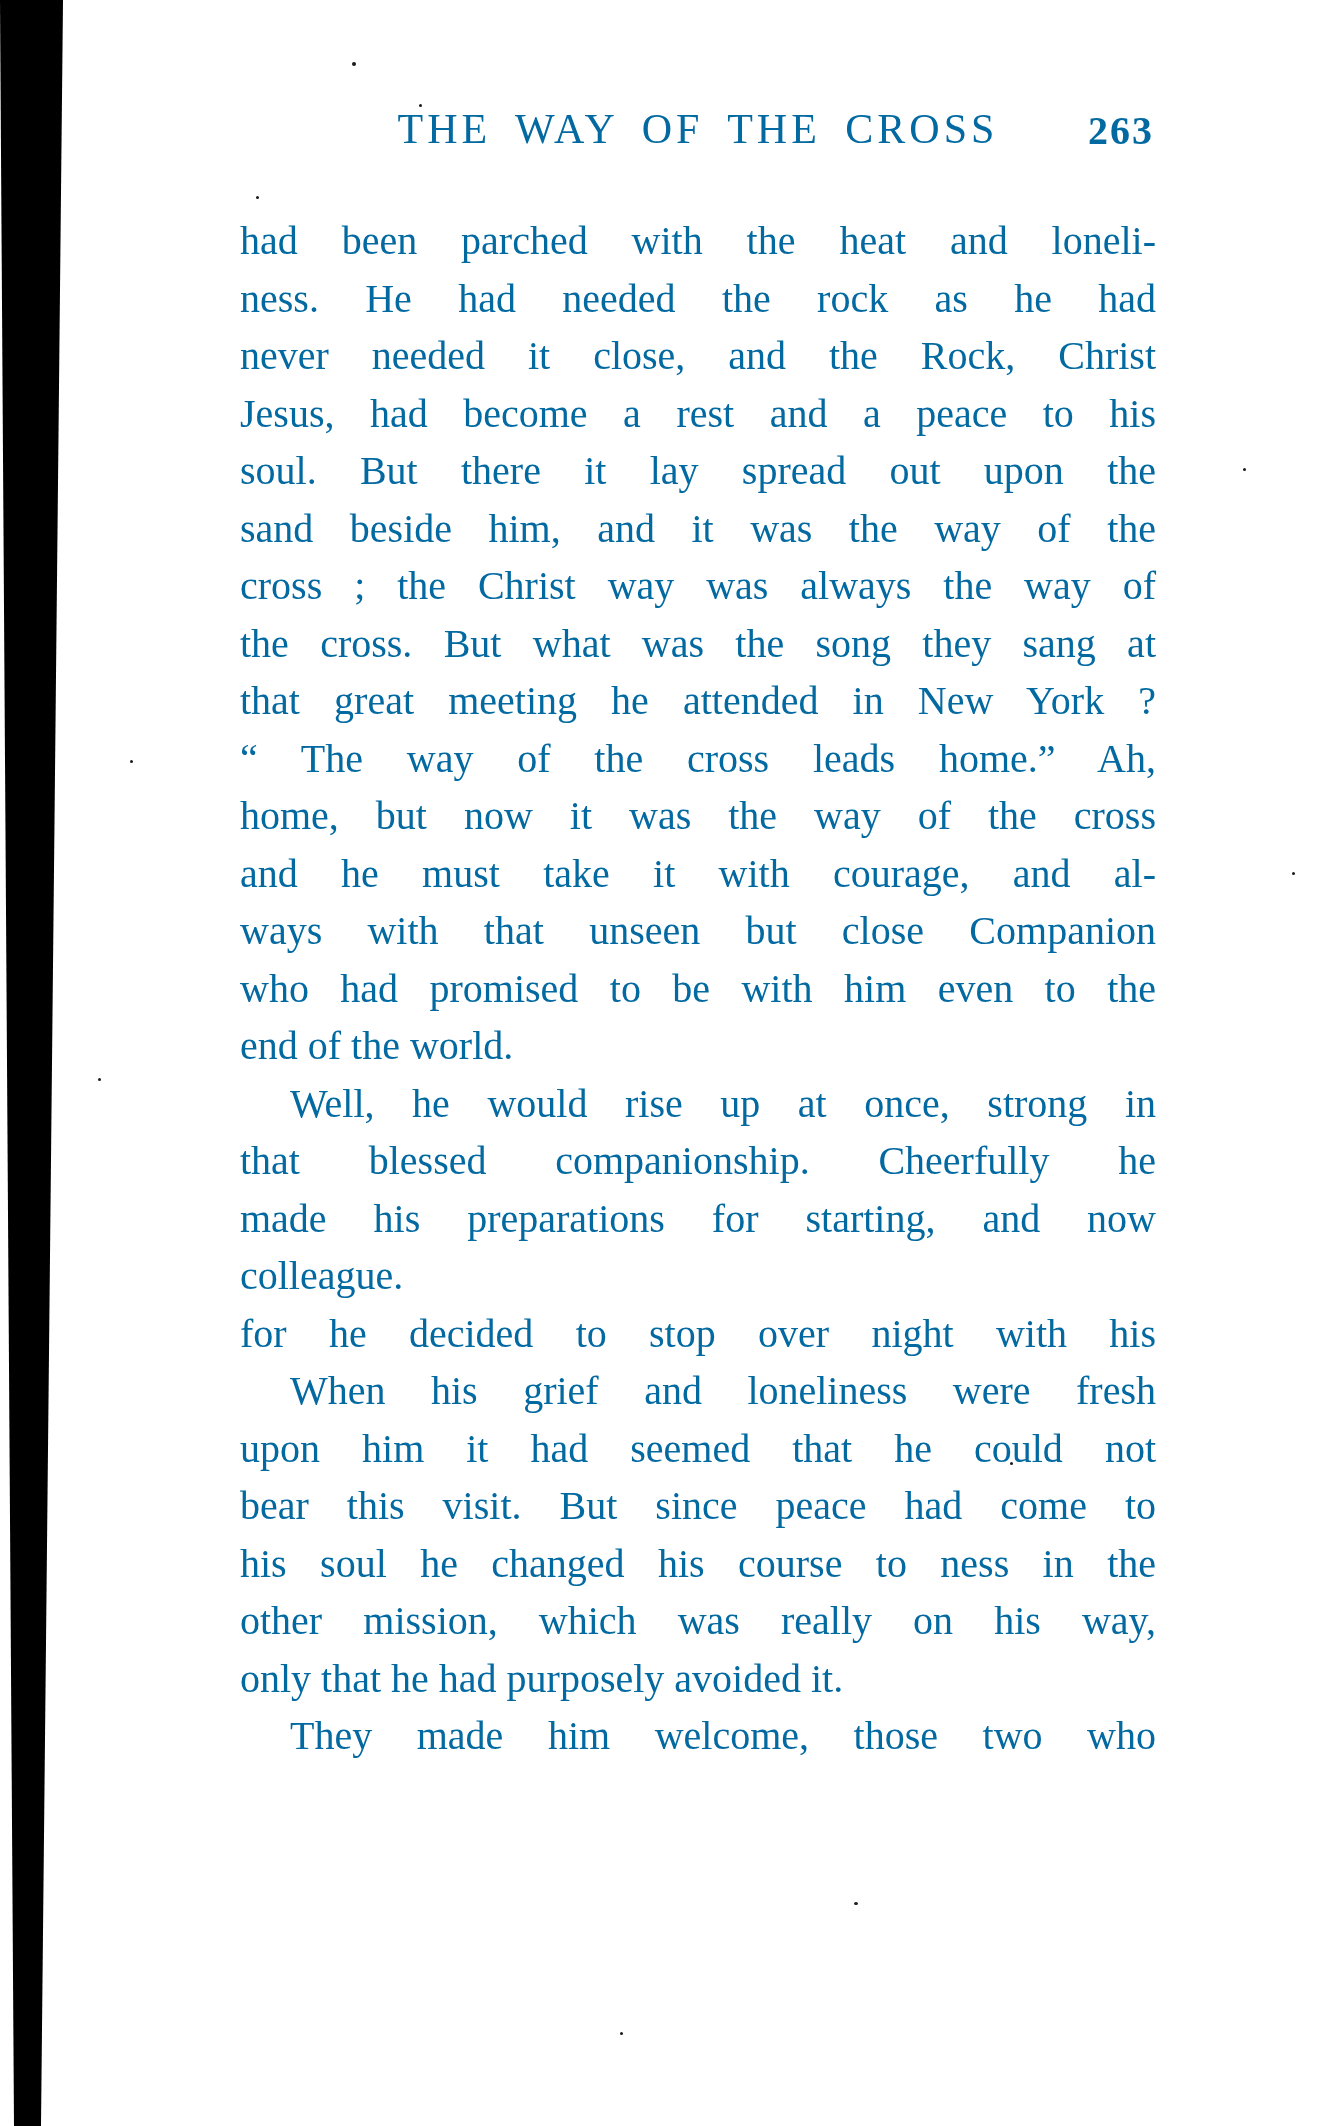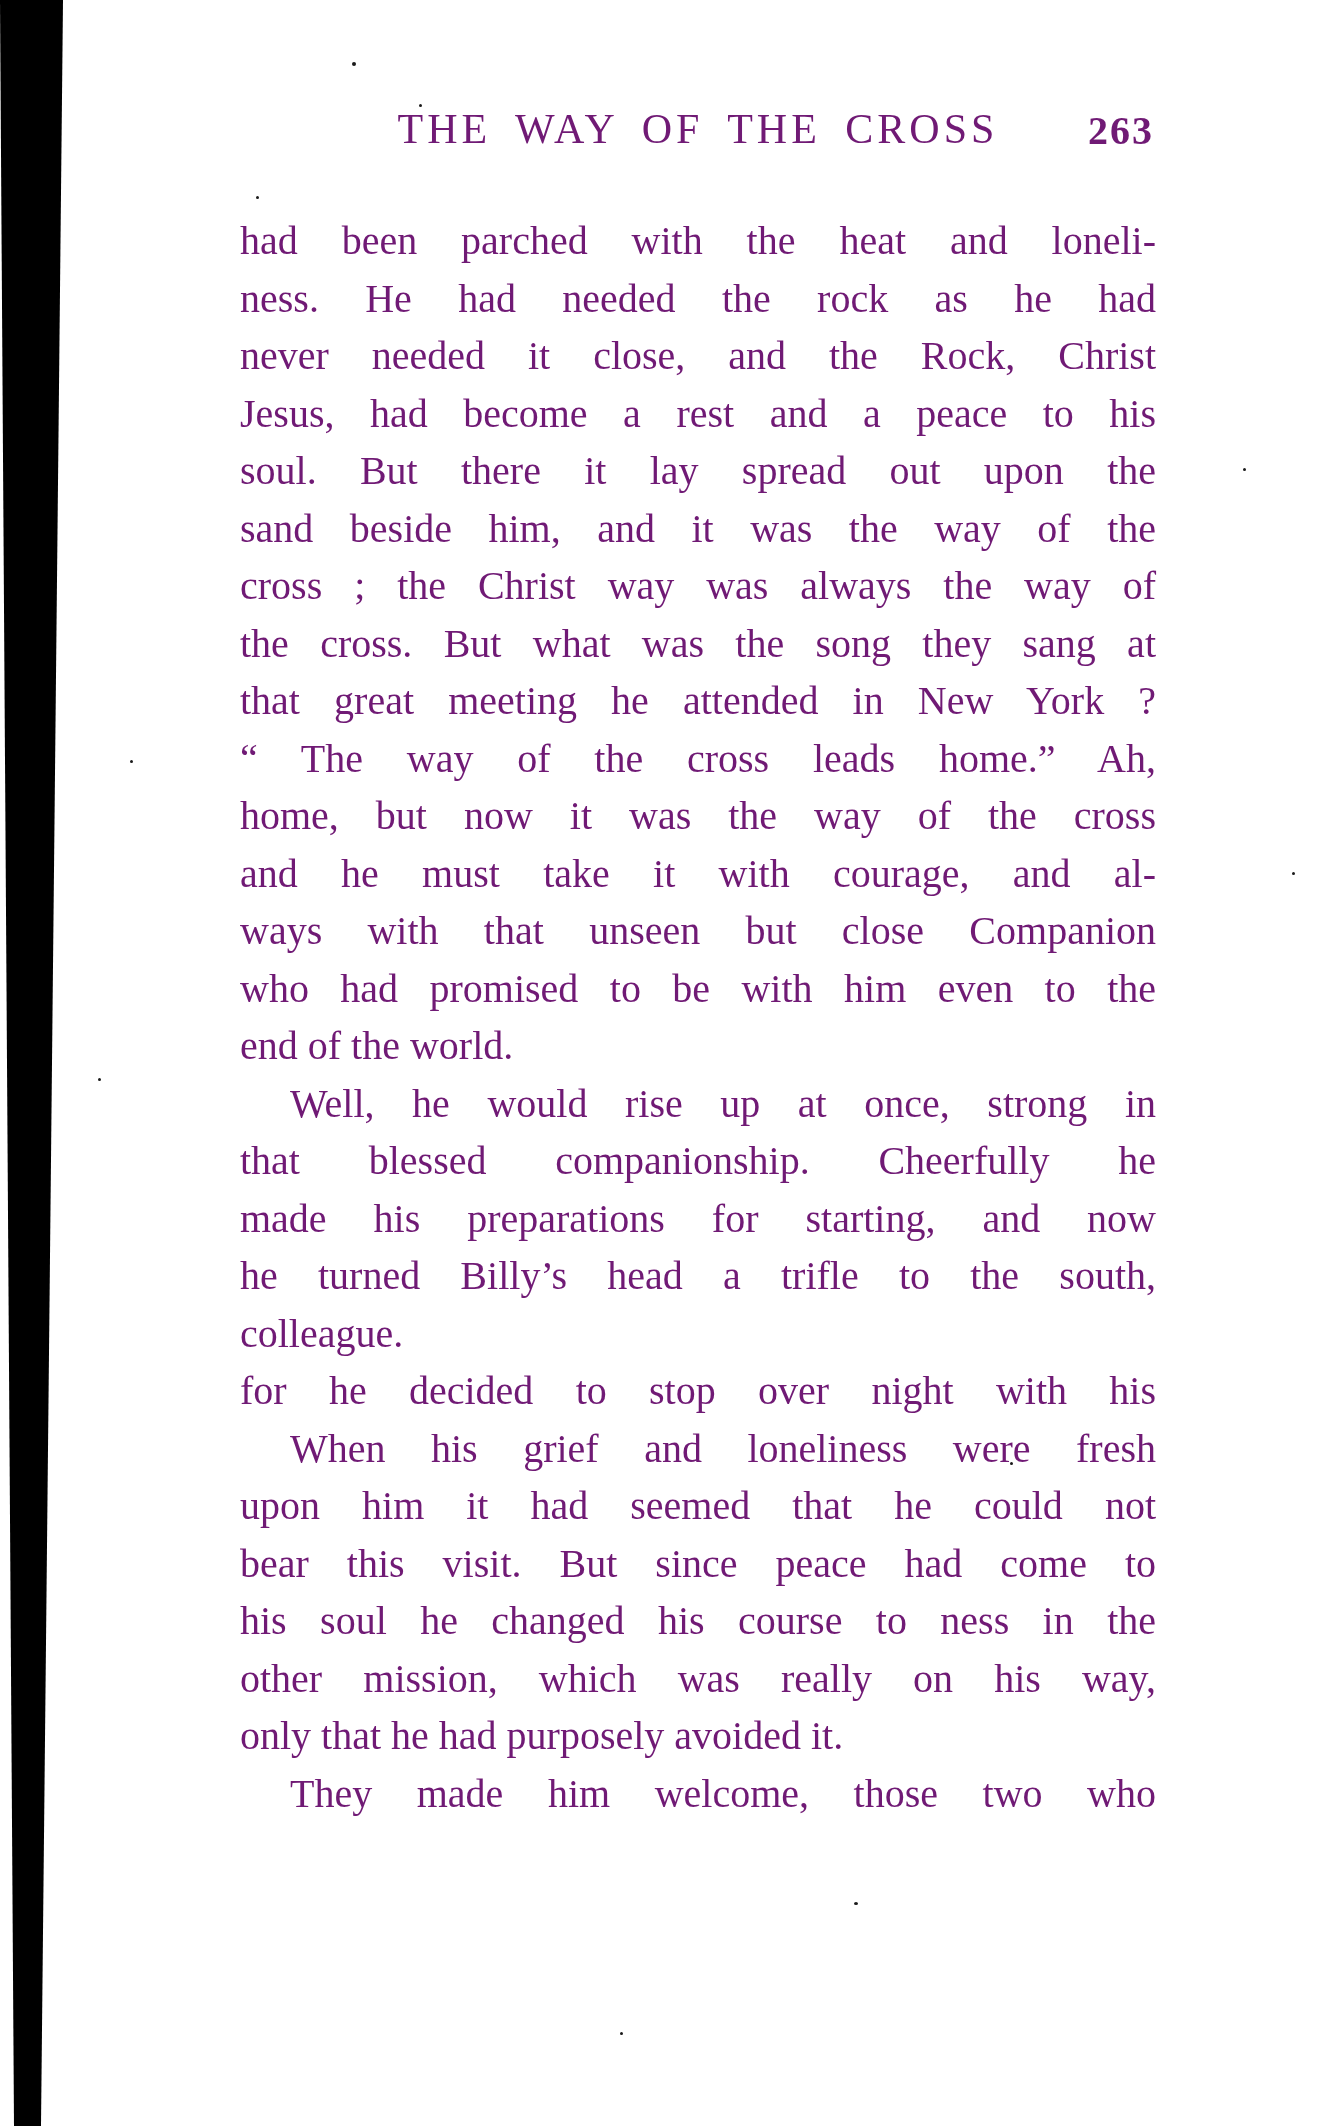--- a/index.html
+++ b/index.html
@@ -7,21 +7,21 @@
     padding: 0;
     background: #ffffff;
   }
   .page {
     position: relative;
     width: 1344px;
     height: 2126px;
     background: #ffffff;
     overflow: hidden;
     font-family: "Liberation Serif", "DejaVu Serif", serif;
-    color: #701a75;
+    color: #0369a1;
   }
   
   .gutter-bar {
     position: absolute;
     left: 0;
     top: 0;
     width: 70px;
     height: 100%;
     background: #000000;
     clip-path: polygon(0 0, 63px 0, 41px 100%, 14px 100%);
@@ -114,21 +114,20 @@
     <div class="line j">that great meeting he attended in New York ?</div>
     <div class="line j">“ The way of the cross leads home.”  Ah,</div>
     <div class="line j">home, but now it was the way of the cross</div>
     <div class="line j">and he must take it with courage, and al-</div>
     <div class="line j">ways with that unseen but close Companion</div>
     <div class="line j">who had promised to be with him even to the</div>
     <div class="line">end of the world.</div>
     <div class="line j indent">Well, he would rise up at once, strong in</div>
     <div class="line j">that blessed companionship.  Cheerfully he</div>
     <div class="line j">made his preparations for starting, and now</div>
-    <div class="line j">he turned Billy’s head a trifle to the south,</div>
     <div class="line">colleague.</div>
     <div class="line j">for he decided to stop over night with his</div>
     <div class="line j indent">When his grief and loneliness were fresh</div>
     <div class="line j">upon him it had seemed that he could not</div>
     <div class="line j">bear this visit.  But since peace had come to</div>
     <div class="line j">his soul he changed his course to ness in the</div>
     <div class="line j">other mission, which was really on his way,</div>
     <div class="line">only that he had purposely avoided it.</div>
     <div class="line j indent">They made him welcome, those two who</div>
   </div>

